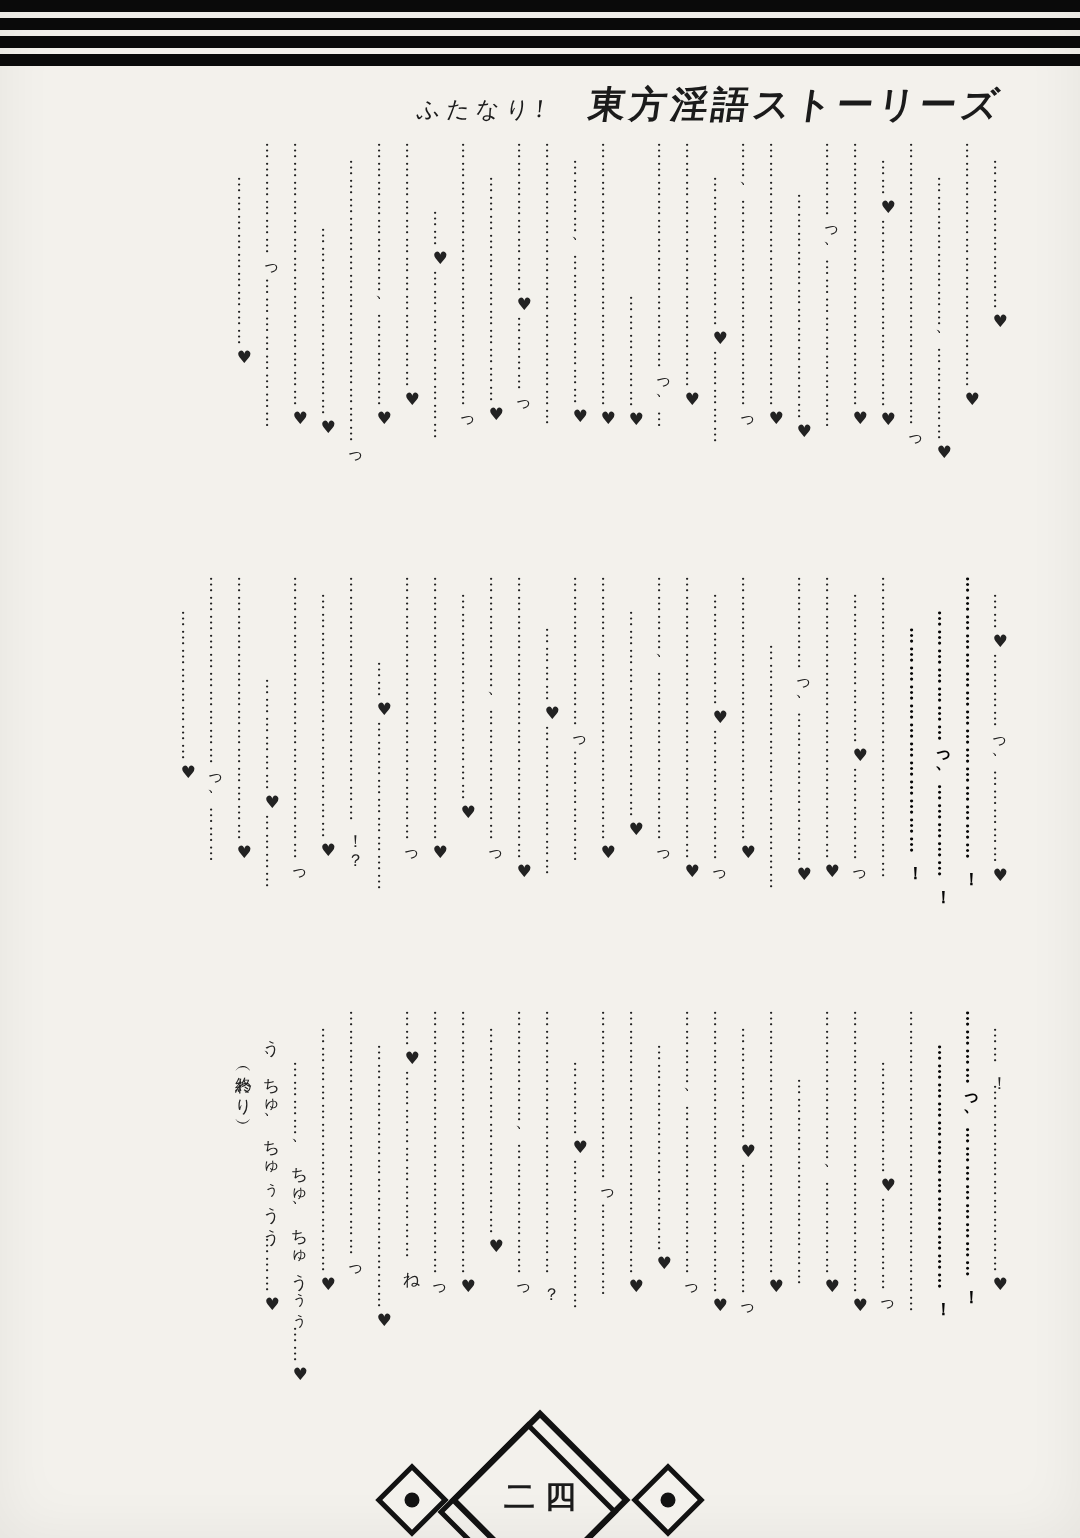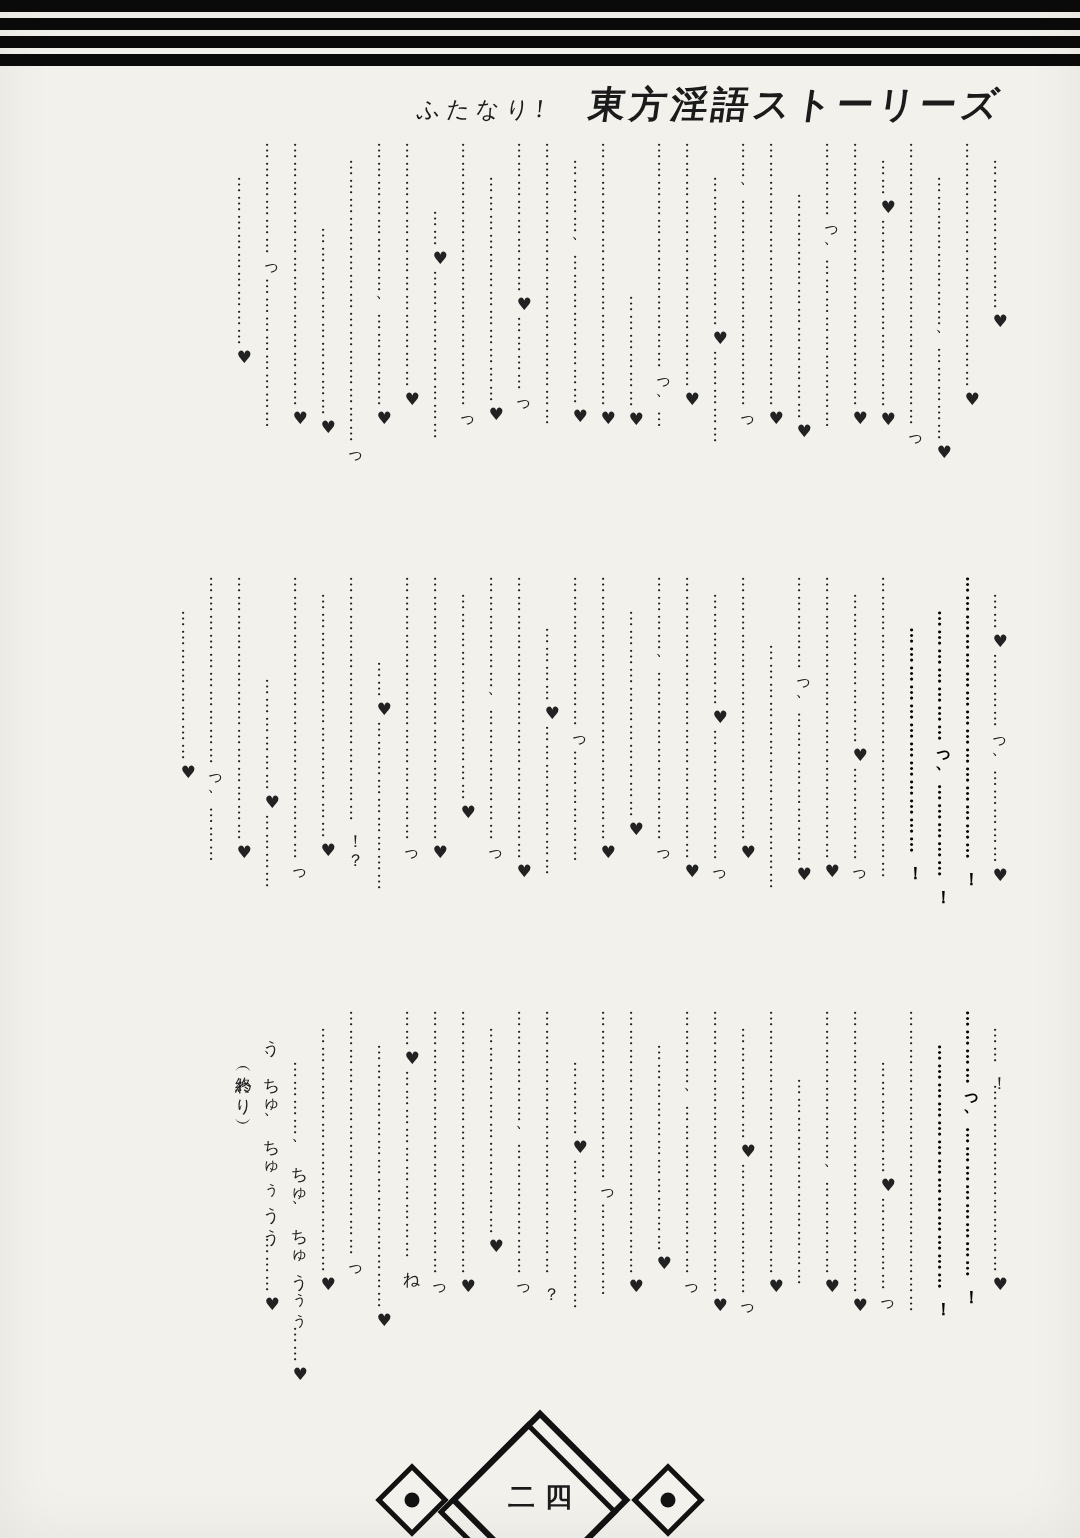--- a/index.html
+++ b/index.html
@@ -50,21 +50,21 @@
     background:#f3f1ec;box-sizing:border-box;transform:translateY(-50%) rotate(45deg);
   }
   .d-side.left{left:6px;}
   .d-side.right{right:6px;}
   .d-side .dot{
     position:absolute;left:50%;top:50%;width:15px;height:15px;border-radius:50%;
     background:#121212;transform:translate(-50%,-50%);
   }
   .page-num{
     position:absolute;left:50%;top:50%;transform:translate(-50%,-58%);
-    font-size:27px;font-weight:bold;letter-spacing:10px;padding-left:10px;
+    font-size:31px;font-weight:bold;letter-spacing:10px;padding-left:10px;
     white-space:nowrap;
   }
 </style>
 </head>
 <body>
 
 <div class="page">
 
   <div class="stripes">
     <div class="stripe"></div>

